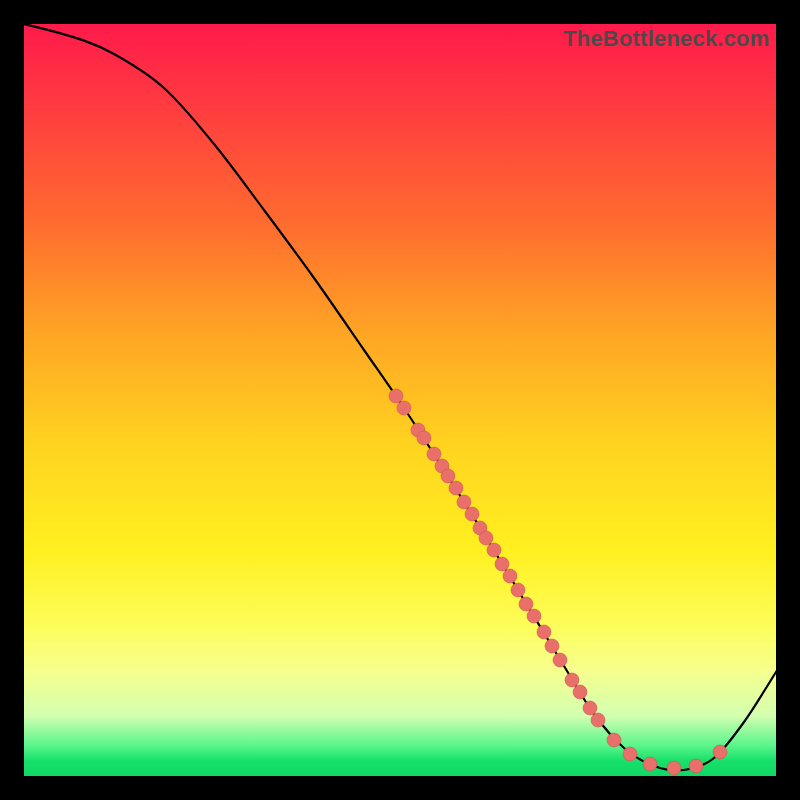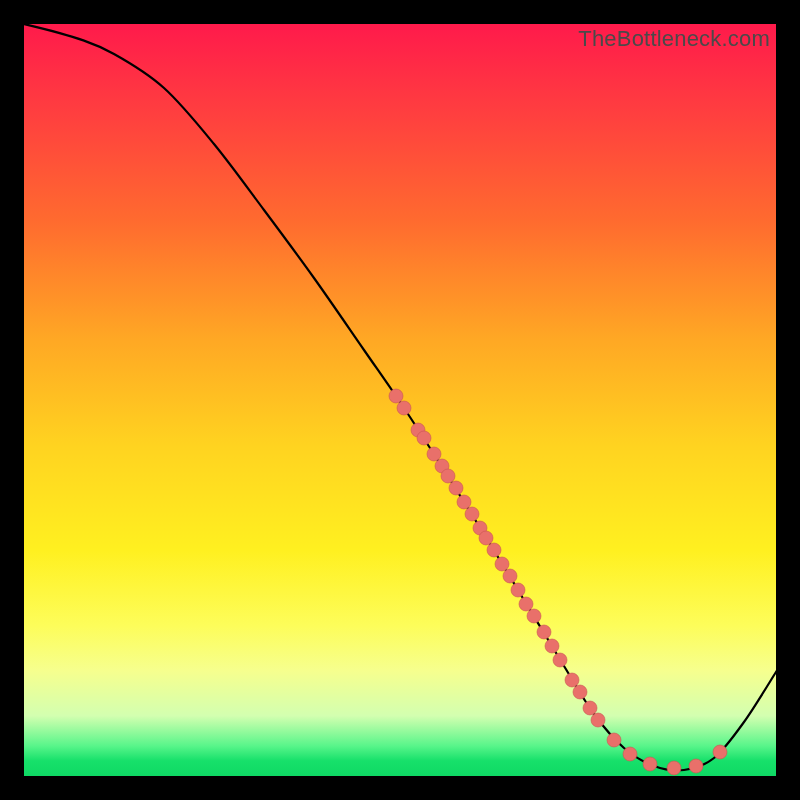--- a/index.html
+++ b/index.html
@@ -39,21 +39,21 @@
       #16e06a 98%,
       #0fd964 100%
     );
   }
   .watermark {
     position: absolute;
     top: 2px;
     right: 6px;
     color: #4a4a4a;
     font-size: 22px;
-    font-weight: 400;
+    font-weight: 700;
     letter-spacing: 0.2px;
     z-index: 10;
   }
   svg.curve {
     position: absolute;
     left: 0;
     top: 0;
     width: 752px;
     height: 752px;
     z-index: 5;

